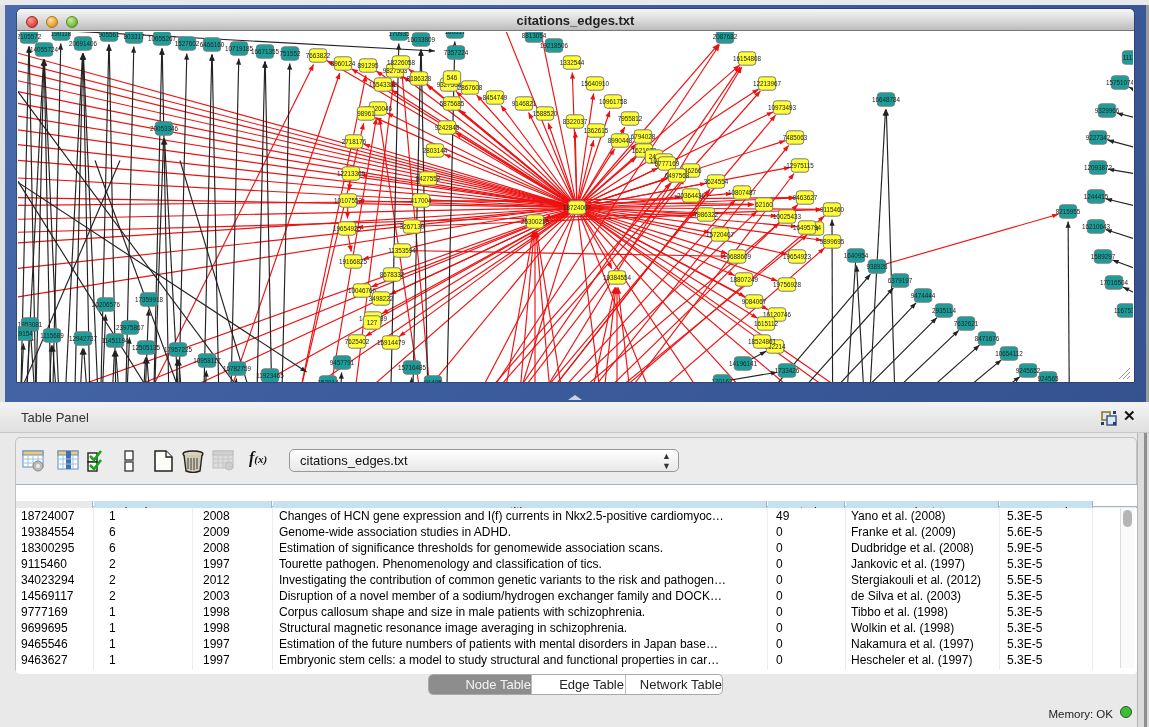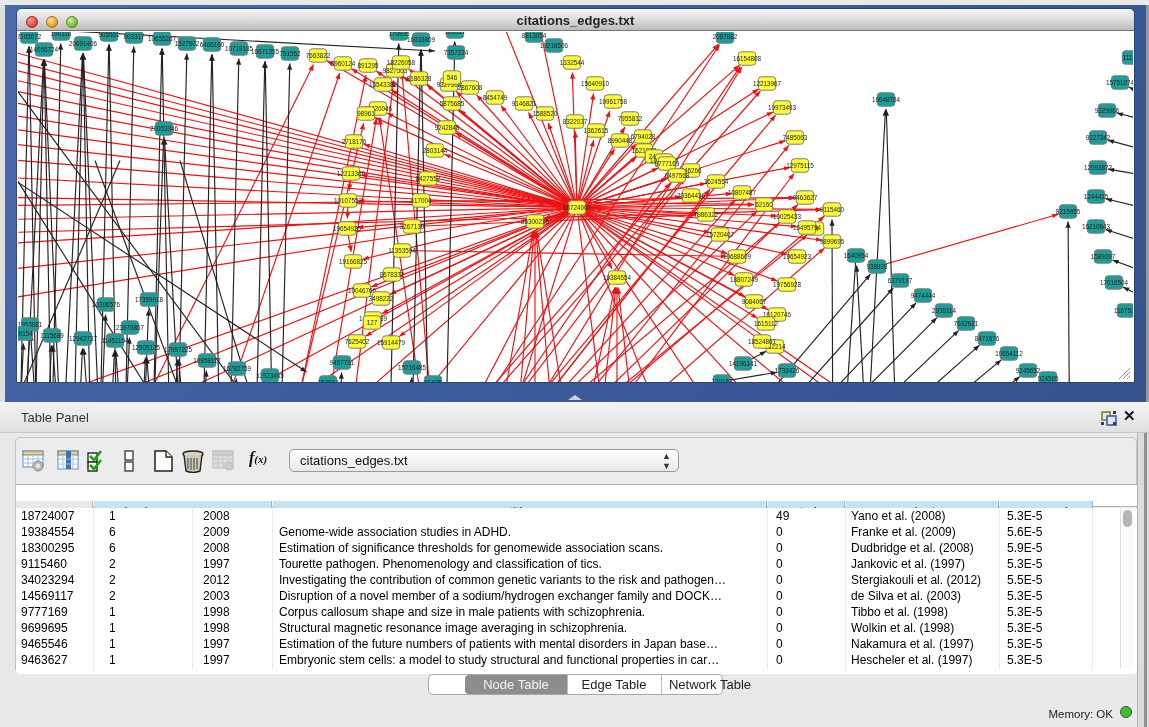--- a/index.html
+++ b/index.html
@@ -29,21 +29,21 @@
 #thead { position:absolute; left:0px; top:46px; width:1121px; height:23px; background:#fff; border-top:1px solid #9db5c7; border-bottom:1px solid #9db5c7; }
 .th { position:absolute; top:16px; height:22px; background:#c6e1f2; border-right:1px solid #9db5c7; font-size:12px; color:#111; text-align:center; line-height:22px; }
 #tbody { position:absolute; left:0px; top:70px; width:1121px; height:166px; background:#fff; border-radius:0 0 4px 4px; }
 .tr { position:relative; height:16px; font-size:12px; color:#000; white-space:nowrap; }
 .tr div { position:absolute; top:1px; }
 .c0 { left:5px; } .c1 { left:93px; } .c2 { left:187px; } .c3 { left:263px; }
 .c4 { left:760px; } .c5 { left:835px; } .c6 { left:991px; }
 #vscroll { position:absolute; left:1104px; top:70px; width:14px; height:160px; background:#fafafa; border-left:1px solid #ddd; }
 #vthumb { position:absolute; left:2px; top:2px; width:9px; height:17px; background:#b5b5b5; border-radius:5px; }
 #tabs { position:absolute; left:428px; top:272px; width:295px; height:21px; border:1px solid #a9a9a9; border-radius:5px; background:#fff; font-size:13px; }
-#tabs .seg { position:absolute; top:0; height:19px; line-height:19px; text-align:center; color:#222;margin-left:36px; }
+#tabs .seg { position:absolute; top:0; height:19px; line-height:19px; text-align:right; color:#222; }
 #seg1 { left:0; width:102px; background:#8d8d8d; color:#f4f4f4 !important; border-radius:4px 0 0 4px; }
 #seg2 { left:102px; width:93px; border-left:1px solid #bbb; }
 #seg3 { left:196px; width:97px; border-left:1px solid #bbb; }
 #status { position:absolute; left:0; top:298px; width:1149px; height:27px; }
 #status .t { position:absolute; right:36px; top:8px; font-size:11.5px; color:#222; }
 #memdot { position:absolute; left:1120px; top:6px; width:12px; height:12px; border-radius:50%; background:#35c42e; border:1.5px solid #444; }
 #rightstrip2 { position:absolute; left:1137px; top:31px; width:12px; height:294px; background:#dcdcdc; border-left:1px solid #b5b5b5; }
 #rightstrip2 .d { position:absolute; left:6px; top:0; width:3px; height:294px; background:#8f8f8f; }
 .icon { position:absolute; top:12px; }
 #grip { position:absolute; left:1100px; top:357px; width:14px; height:14px; }
@@ -827,20 +827,21 @@
       <div class="th" style="left:257px; width:494px;">title</div>
       <div class="th" style="left:752px; width:77px; text-align:left; padding-left:6px;">△ out_de…</div>
       <div class="th" style="left:830px; width:153px;">short</div>
       <div class="th" style="left:984px; width:93px;">pagerank</div>
     </div>
     <div id="tbody">
 <div class="tr">
           <div class="c0">18724007</div>
           <div class="c1">1</div>
           <div class="c2">2008</div>
+          <div class="c3">Changes of HCN gene expression and I(f) currents in Nkx2.5-positive cardiomyoc…</div>
           <div class="c4">49</div>
           <div class="c5">Yano et al. (2008)</div>
           <div class="c6">5.3E-5</div>
         </div>
 <div class="tr">
           <div class="c0">19384554</div>
           <div class="c1">6</div>
           <div class="c2">2009</div>
           <div class="c3">Genome-wide association studies in ADHD.</div>
           <div class="c4">0</div>

